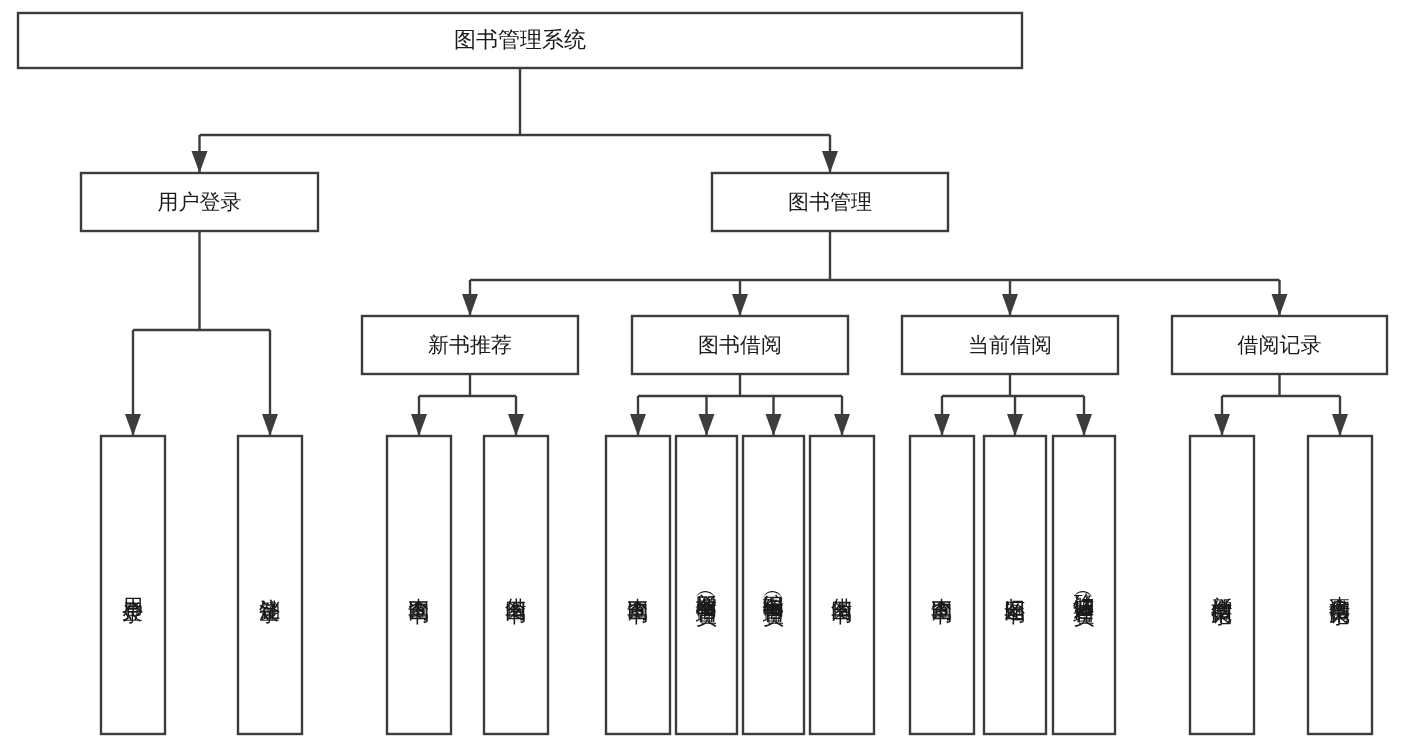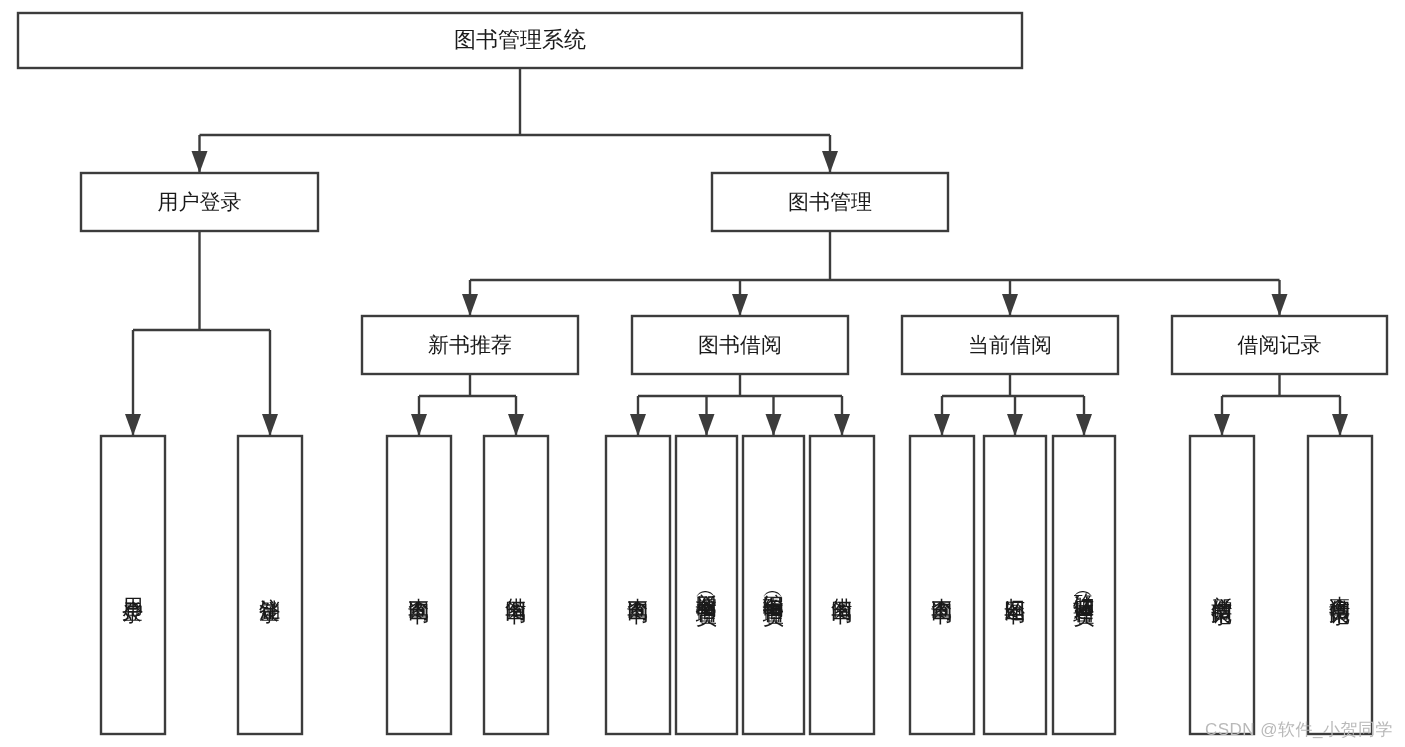--- a/index.html
+++ b/index.html
@@ -210,14 +210,13 @@
         <span class="leaf-label">确认归还（管理员）</span>
       </div>
       <div class="leaf-label-wrap" style="left: 1190px; top: 436px; width: 64px; height: 298px;">
         <span class="leaf-label">新增借阅记录</span>
       </div>
       <div class="leaf-label-wrap" style="left: 1308px; top: 436px; width: 64px; height: 298px;">
         <span class="leaf-label">查询借阅记录</span>
       </div>
     </div>
 
-  <div class="watermark">CSDN @软件_小贺同学</div>
 </div>
 
 </body></html>

